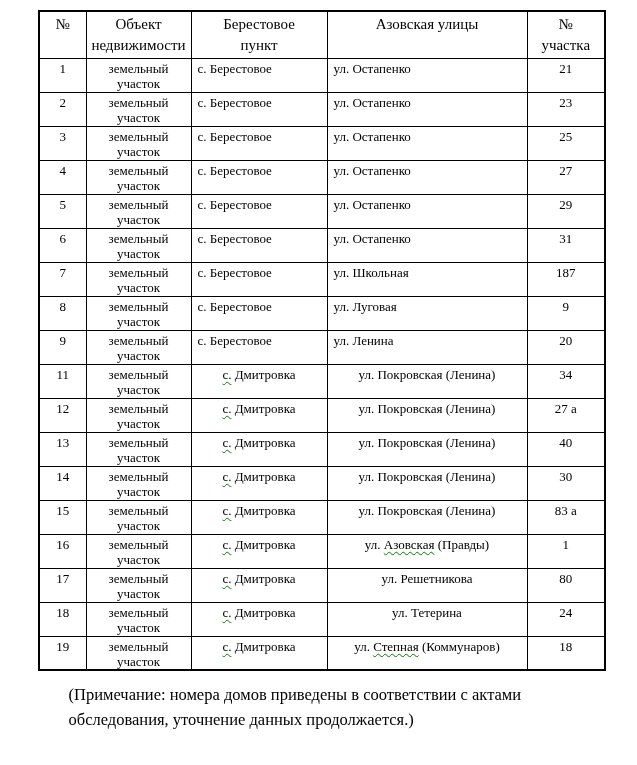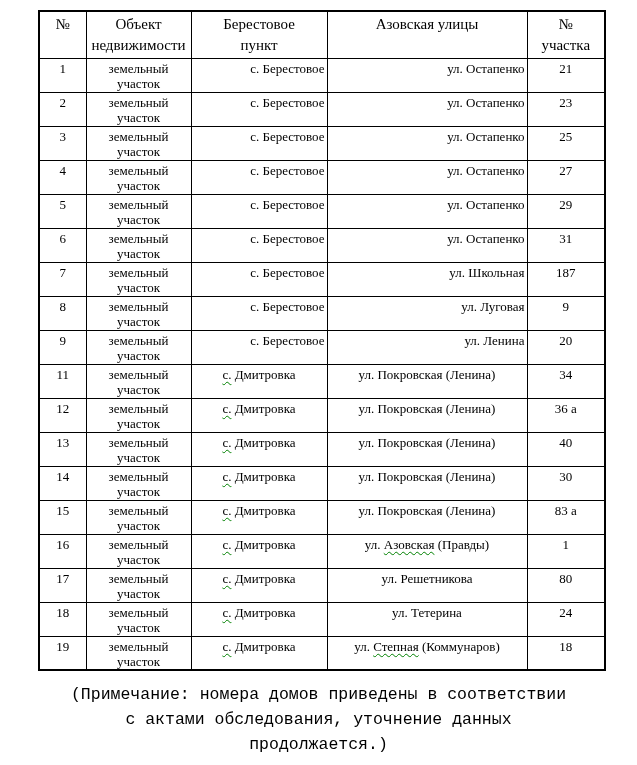--- a/index.html
+++ b/index.html
@@ -36,41 +36,40 @@
   thead th {
     font-weight: normal;
     font-size: 15px;
     line-height: 21px;
   }
   tbody tr { height: 34px; }
   tbody td {
     font-size: 13px;
     line-height: 15px;
   }
-  td.al-left  { text-align: right; }
+  td.al-left  { text-align: left; }
   td.pad-sm   { padding-left: 6px; }
-  td.pad-lg   { padding-left: 14px; }
+  td.pad-lg   { padding-left: 6px; }
   td.big {
     font-size: 17px;
     line-height: 17px;
   }
   .squiggle {
     text-decoration-line: underline;
     text-decoration-style: wavy;
     text-decoration-color: #008000;
     text-decoration-thickness: 1px;
     text-underline-offset: 2px;
   }
   .note {
     max-width: 500px;
     margin: 12px auto 16px auto;
-    text-align: center;
+    text-align: left;
     font-size: 16.5px;
     line-height: 1.5;
-    font-family: Liberation Mono, monospace;
   }
 </style>
 </head>
 <body>
 
 <div class="page">
 
   <table class="doc-table">
     <colgroup>
       <col style="width:47px">
@@ -170,21 +169,21 @@
           <td>земельный участок</td>
           <td><span class="squiggle">с.</span><span> Дмитровка</span></td>
           <td><span>ул. Покровская (Ленина)</span></td>
           <td>34</td>
         </tr>
         <tr>
           <td>12</td>
           <td>земельный участок</td>
           <td><span class="squiggle">с.</span><span> Дмитровка</span></td>
           <td><span>ул. Покровская (Ленина)</span></td>
-          <td>36 а</td>
+          <td>27 а</td>
         </tr>
         <tr>
           <td>13</td>
           <td>земельный участок</td>
           <td><span class="squiggle">с.</span><span> Дмитровка</span></td>
           <td><span>ул. Покровская (Ленина)</span></td>
           <td>40</td>
         </tr>
         <tr>
           <td>14</td>

